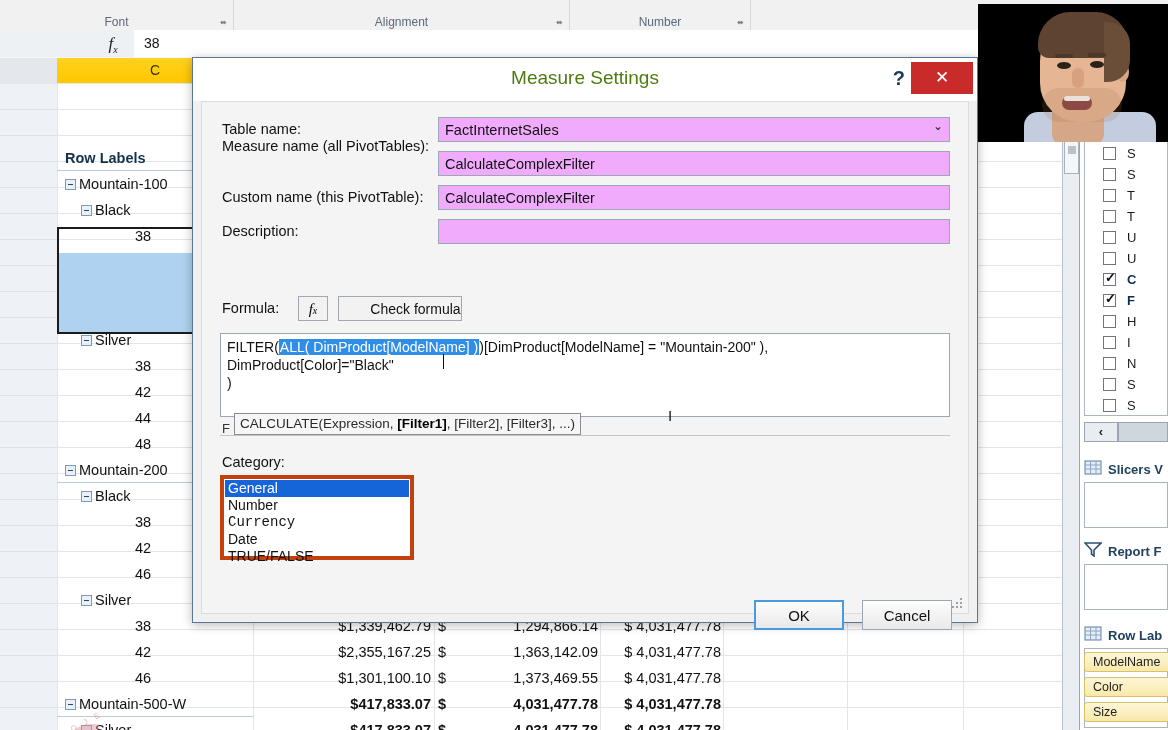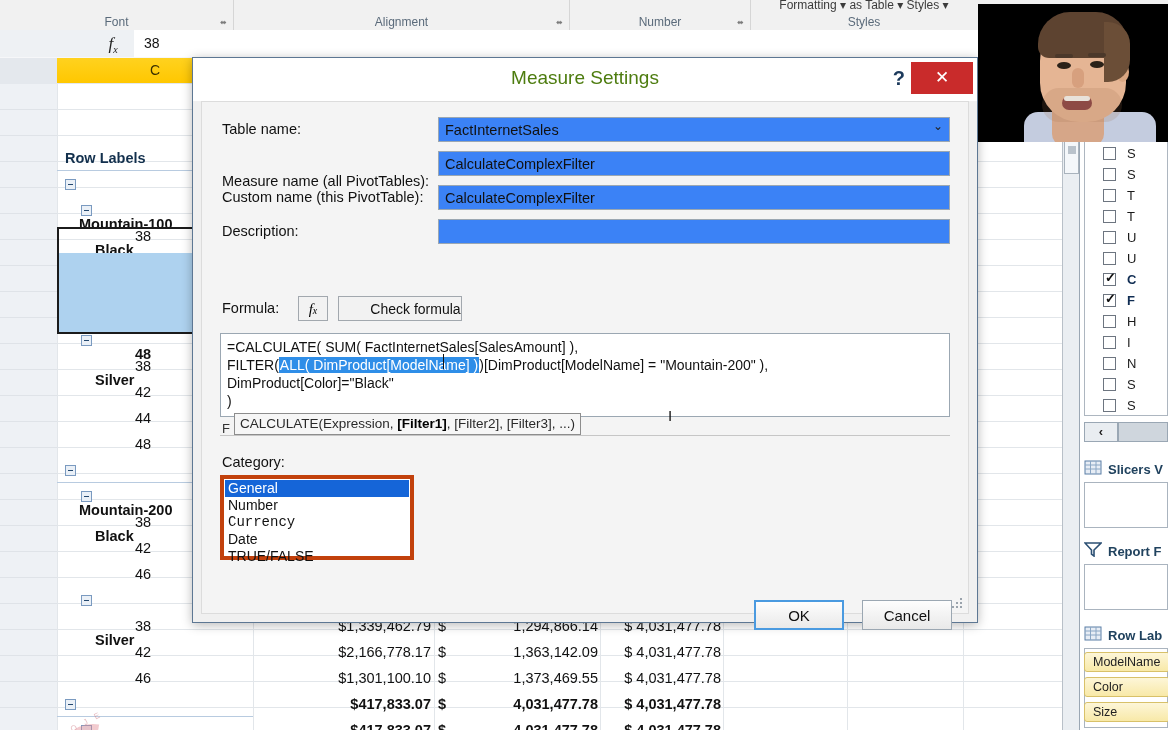--- a/index.html
+++ b/index.html
@@ -36,21 +36,21 @@
 
   
   #grid{position:absolute;left:0;top:84px;width:1168px;height:646px;background:#ffffff;overflow:hidden;}
   .rowhdr{position:absolute;left:0;width:57px;background:#eef1f5;border-right:1px solid #b6bfc9;
           border-bottom:1px solid #dfe3e8;}
   .gridline{position:absolute;left:57px;right:0;border-bottom:1px solid #e2e6ea;}
   .vline{position:absolute;top:0;bottom:0;width:1px;background:#e2e6ea;}
 
   
   .pcell{position:absolute;font-size:14.5px;color:#111;white-space:nowrap;}
-  .pcell.bold{font-weight:bold;margin-top:40px;}
+  .pcell.bold{font-weight:normal;}
   .pcell.hdr{font-weight:bold;color:#13304d;}
   .pnum{position:absolute;font-size:14.5px;color:#111;text-align:right;white-space:nowrap;}
   .pnum.bold{font-weight:bold;}
   .expand{position:absolute;width:11px;height:11px;border:1px solid #7a9ac0;background:#eaf0f7;
           box-sizing:border-box;}
   .expand:after{content:"";position:absolute;left:2px;top:4px;width:5px;height:1px;background:#24486e;}
   .selrange{position:absolute;border:2px solid #1b1b1b;box-sizing:border-box;background:transparent;}
   .selfill{position:absolute;background:#aed2ef;}
   .hdrline{position:absolute;height:1px;background:#b8cbe0;}
 
@@ -107,21 +107,21 @@
   #dlg{position:absolute;left:192px;top:57px;width:784px;height:564px;background:#f0f0f0;
        border:1px solid #5d7793;box-shadow:0 2px 10px rgba(0,0,0,.28);}
   #dlg-title{position:absolute;left:0;top:0;width:100%;height:43px;background:#ffffff;}
   #dlg-title-text{position:absolute;left:0;top:9px;width:100%;text-align:center;font-size:19px;color:#4d7c0f;}
   #dlg-help{position:absolute;right:72px;top:9px;font-size:20px;color:#1c3a5c;font-weight:bold;cursor:default;}
   #dlg-close{position:absolute;right:4px;top:4px;width:62px;height:32px;background:#c92b2b;color:#fff;
              font-size:17px;text-align:center;line-height:32px;}
   #dlg-body{position:absolute;left:8px;top:43px;right:8px;bottom:8px;background:#f4f4f4;border:1px solid #dcdcdc;}
 
   .lbl{position:absolute;font-size:14.5px;color:#111;white-space:nowrap;}
-  .tbox{position:absolute;background:#3b82f6;border:1px solid #9ba7b2;box-sizing:border-box;
+  .tbox{position:absolute;background:#f0abfc;border:1px solid #9ba7b2;box-sizing:border-box;
         font-size:14.5px;color:#111;padding-left:6px;line-height:24px;}
   #ddl-arrow{position:absolute;font-size:12px;color:#222;}
 
   #btn-fx{position:absolute;width:30px;height:25px;background:#f2f2f2;border:1px solid #a2a8ae;
           font-style:italic;font-family:"Liberation Serif",serif;font-size:15px;text-align:center;line-height:24px;box-sizing:border-box;}
   #btn-check{position:absolute;height:25px;background:#f2f2f2;border:1px solid #a2a8ae;
              font-size:14px;text-align:center;line-height:24px;box-sizing:border-box;color:#111;}
   #fml{position:absolute;background:#fff;border:1px solid #9ba7b2;box-sizing:border-box;
        font-size:14px;color:#111;line-height:18px;padding:4px 6px;white-space:pre;}
   .sel-hl{background:#2f8ee8;color:#fff;padding:0 1px;}
@@ -154,28 +154,20 @@
     <div class="rib-launch">⬌</div>
   </div>
   <div class="rib-group" style="left:234px;width:335px;">
 
     <div class="rib-caption">Alignment</div>
     <div class="rib-launch">⬌</div>
   </div>
   <div class="rib-group" style="left:570px;width:180px;">
     <div class="rib-caption">Number</div>
     <div class="rib-launch">⬌</div>
-  </div>
-  <div class="rib-group" style="left:751px;width:226px;border-right:none;">
-    <div class="rib-top">
-      <span>Formatting ▾</span>
-      <span>as Table ▾</span>
-      <span>Styles ▾</span>
-    </div>
-    <div class="rib-caption">Styles</div>
   </div>
 </div>
 
 <div id="formulabar">
   <div id="namebox"></div>
   <div id="fxbtn">f<sub>x</sub></div>
   <div id="fbinput">38</div>
 </div>
 
 <div id="colhdr">
@@ -277,21 +269,21 @@
       <div class="pcell" style="left: 135px; top: 586px;">46</div>
       <div class="expand" style="left: 65px; top: 615px;"></div>
       <div class="pcell bold" style="left: 79px; top: 612px;">Mountain-500-W</div>
       <div class="hdrline" style="left: 57px; top: 632px; width: 196px;"></div>
       <div class="expand" style="left: 81px; top: 641px;"></div>
       <div class="pcell bold" style="left: 95px; top: 638px;">Silver</div>
       <div class="pnum" style="left: 255px; top: 534px; width: 176px; text-align: right;">$1,339,462.79</div>
       <div class="pnum" style="left: 438px; top: 534px; width: 14px; text-align: left;">$</div>
       <div class="pnum" style="left: 440px; top: 534px; width: 158px; text-align: right;">1,294,866.14</div>
       <div class="pnum" style="left: 604px; top: 534px; width: 117px; text-align: right;">$ 4,031,477.78</div>
-      <div class="pnum" style="left: 255px; top: 560px; width: 176px; text-align: right;">$2,166,778.17</div>
+      <div class="pnum" style="left: 255px; top: 560px; width: 176px; text-align: right;">$2,355,167.25</div>
       <div class="pnum" style="left: 438px; top: 560px; width: 14px; text-align: left;">$</div>
       <div class="pnum" style="left: 440px; top: 560px; width: 158px; text-align: right;">1,363,142.09</div>
       <div class="pnum" style="left: 604px; top: 560px; width: 117px; text-align: right;">$ 4,031,477.78</div>
       <div class="pnum" style="left: 255px; top: 586px; width: 176px; text-align: right;">$1,301,100.10</div>
       <div class="pnum" style="left: 438px; top: 586px; width: 14px; text-align: left;">$</div>
       <div class="pnum" style="left: 440px; top: 586px; width: 158px; text-align: right;">1,373,469.55</div>
       <div class="pnum" style="left: 604px; top: 586px; width: 117px; text-align: right;">$ 4,031,477.78</div>
       <div class="pnum bold" style="left: 255px; top: 612px; width: 176px; text-align: right;">$417,833.07</div>
       <div class="pnum bold" style="left: 438px; top: 612px; width: 14px; text-align: left;">$</div>
       <div class="pnum bold" style="left: 440px; top: 612px; width: 158px; text-align: right;">4,031,477.78</div>
@@ -394,34 +386,34 @@
     <div id="dlg-help">?</div>
     <div id="dlg-close">✕</div>
   </div>
 
   <div id="dlg-body">
 
     <div class="lbl" style="left:20px;top:19px;">Table name:</div>
     <div class="tbox" style="left:236px;top:15px;width:512px;height:25px;">FactInternetSales</div>
     <div id="ddl-arrow" style="left:731px;top:17px;">⌄</div>
 
-    <div class="lbl" style="left:20px;top:71px;">Measure name (all PivotTables):</div>
+    <div class="lbl" style="left:20px;top:36px;">Measure name (all PivotTables):</div>
     <div class="tbox" style="left:236px;top:49px;width:512px;height:25px;">CalculateComplexFilter</div>
 
     <div class="lbl" style="left:20px;top:87px;">Custom name (this PivotTable):</div>
     <div class="tbox" style="left:236px;top:83px;width:512px;height:25px;">CalculateComplexFilter</div>
 
     <div class="lbl" style="left:20px;top:121px;">Description:</div>
     <div class="tbox" style="left:236px;top:117px;width:512px;height:25px;"></div>
 
     <div class="lbl" style="left:20px;top:198px;">Formula:</div>
     <div id="btn-fx" style="left:96px;top:194px;">f<span style="font-size:10px;">x</span></div>
     <div id="btn-check" style="left:136px;top:194px;width:124px;padding-left:31px;">Check formula</div>
 
-    <div id="fml" style="left:18px;top:231px;width:730px;height:84px;"><div><span>=CALCULATE( SUM( FactInternetSales[SalesAmount] ),</span></div><div><span>FILTER(</span><span class="sel-hl">ALL( DimProduct[ModelName] )</span><span>)[DimProduct[ModelName] = "Mountain-200" ),</span></div><div><span>DimProduct[Color]="Black"</span></div><div><span>)</span></div></div>
+    <div id="fml" style="left:18px;top:231px;width:730px;height:84px;"><div><span>FILTER(</span><span class="sel-hl">ALL( DimProduct[ModelName] )</span><span>)[DimProduct[ModelName] = "Mountain-200" ),</span></div><div><span>DimProduct[Color]="Black"</span></div><div><span>)</span></div></div>
     <div id="fml-caret" style="left:241px;top:252px;"></div>
     <div id="fml-ibeam" style="left:466px;top:305px;">I</div>
 
     <div id="tip-prefix" style="left:20px;top:319px;">F</div>
     <div id="tip-rule" style="left:18px;top:333px;width:730px;"></div>
     <div id="tip" style="left:32px;top:311px;">
       <span>CALCULATE(Expression, </span><b>[Filter1]</b><span>, [Filter2], [Filter3], ...)</span>
     </div>
 
     <div class="lbl" style="left:20px;top:352px;">Category:</div>

